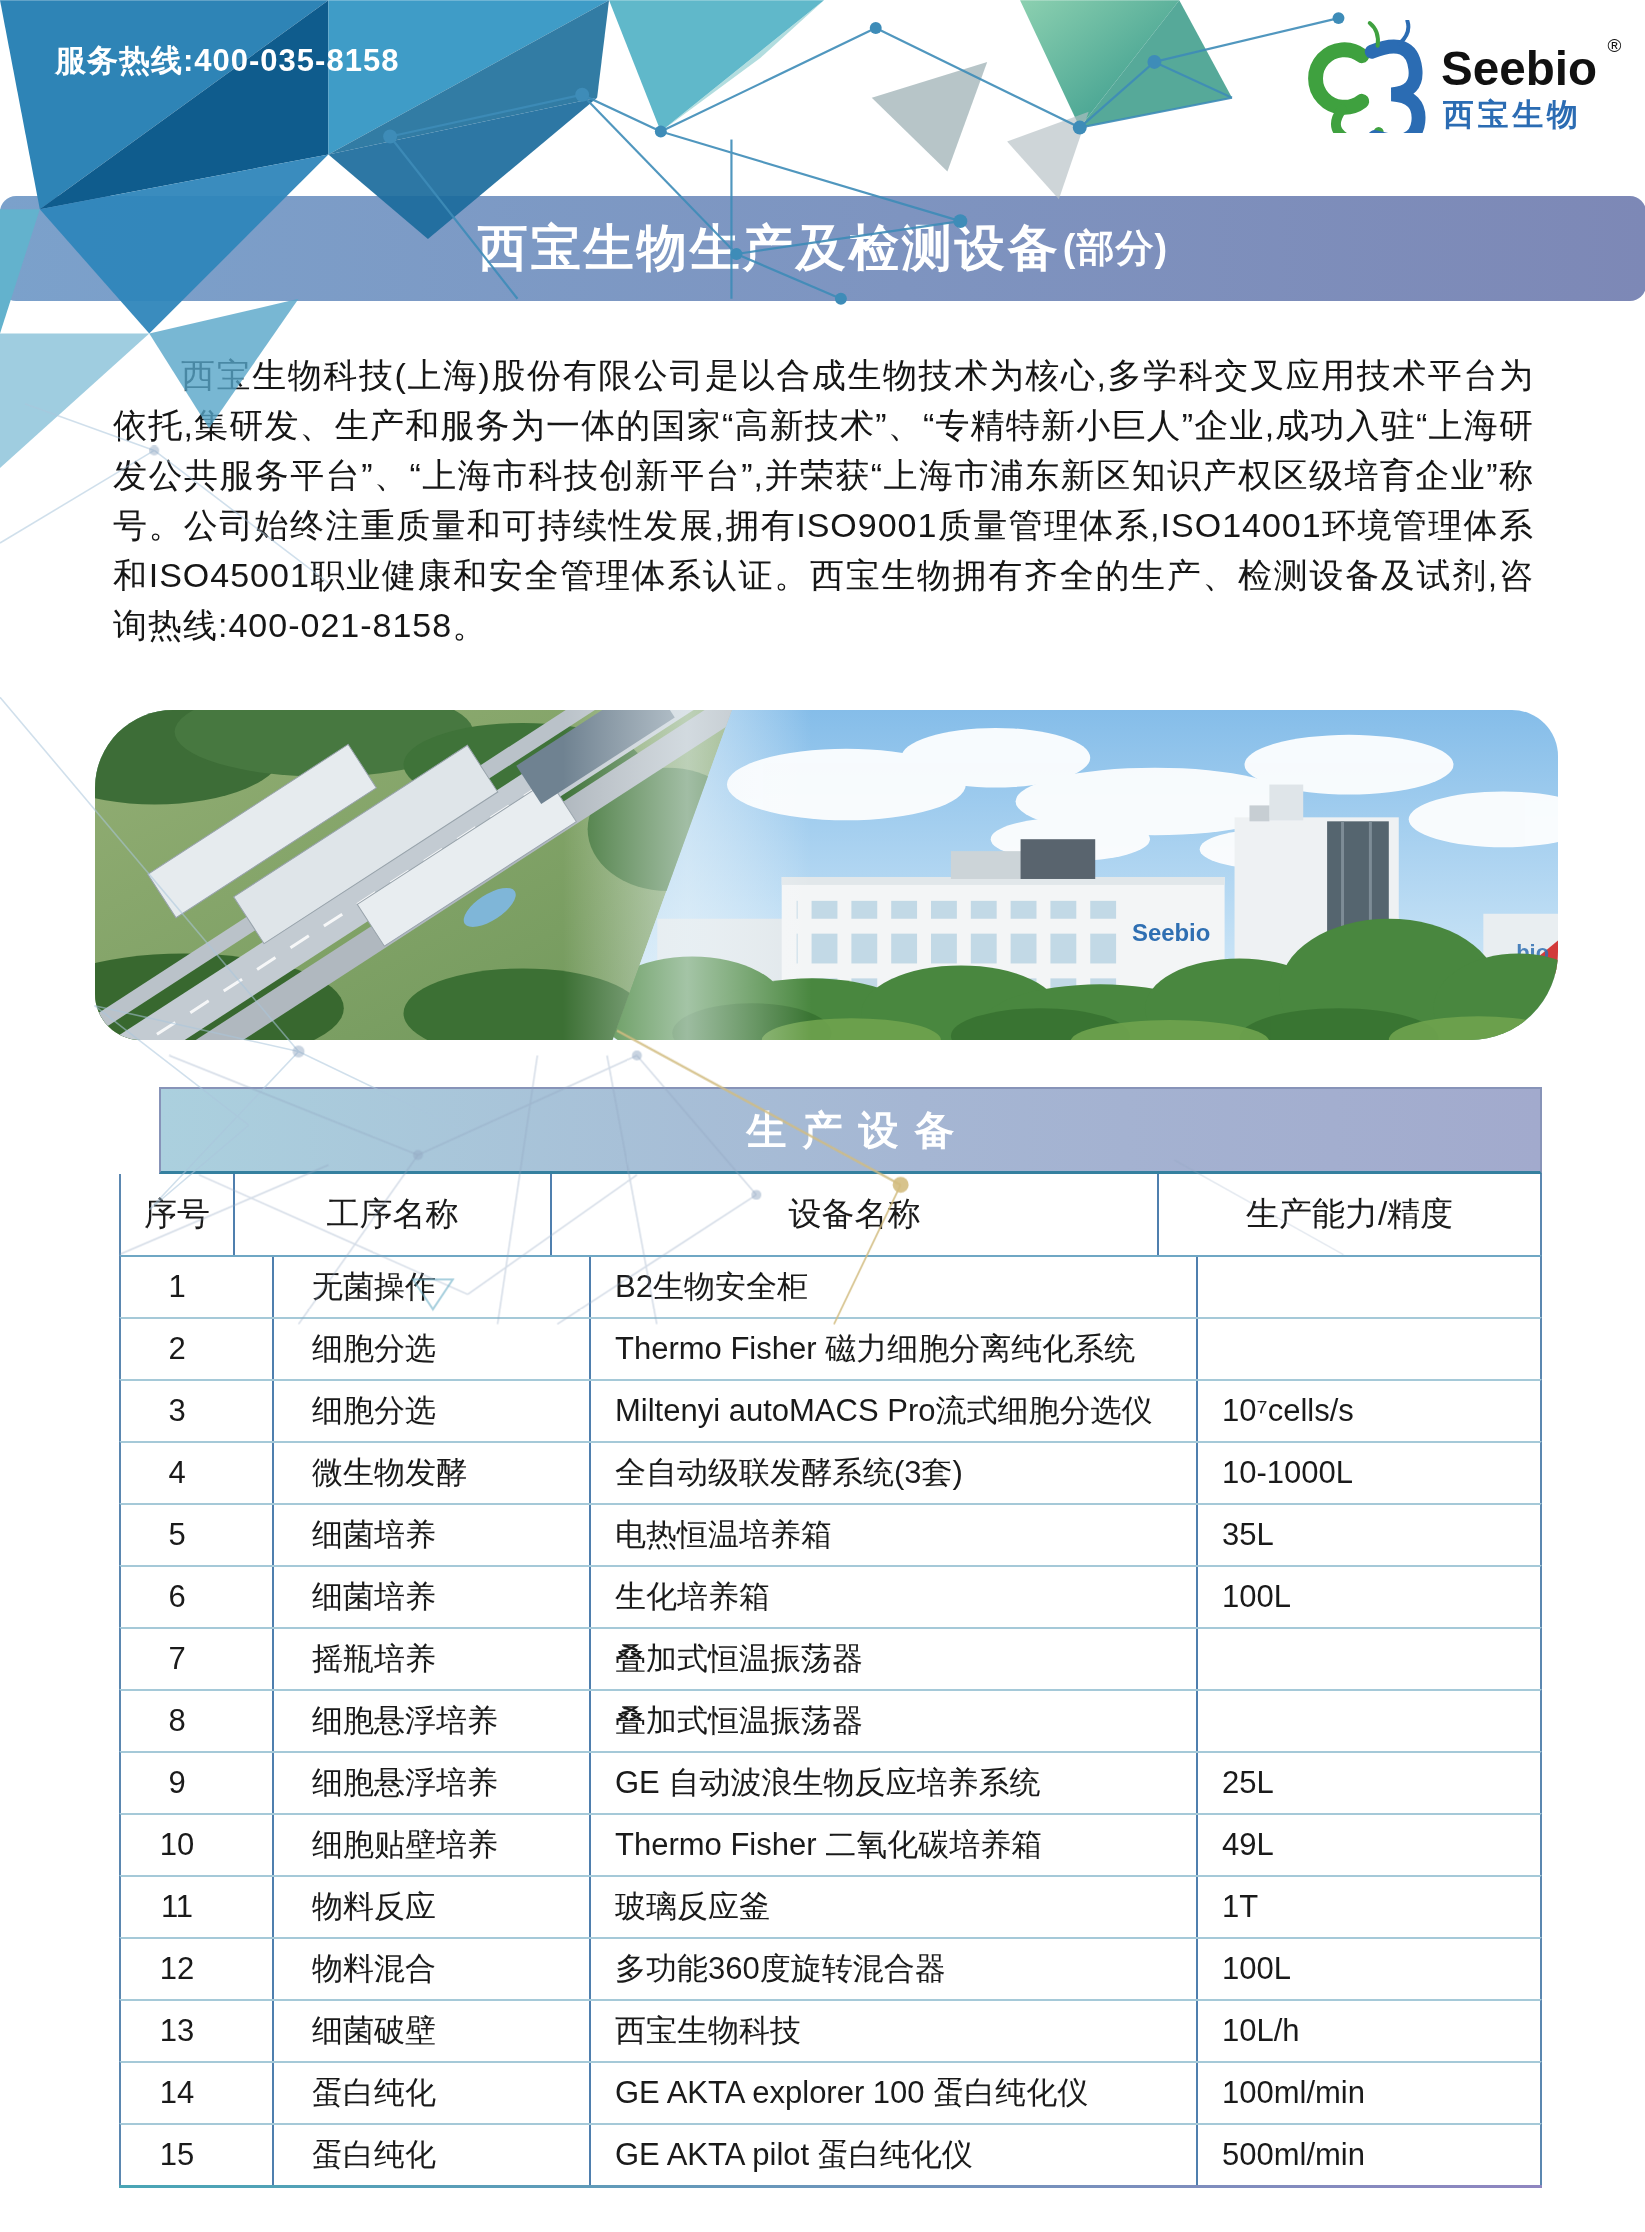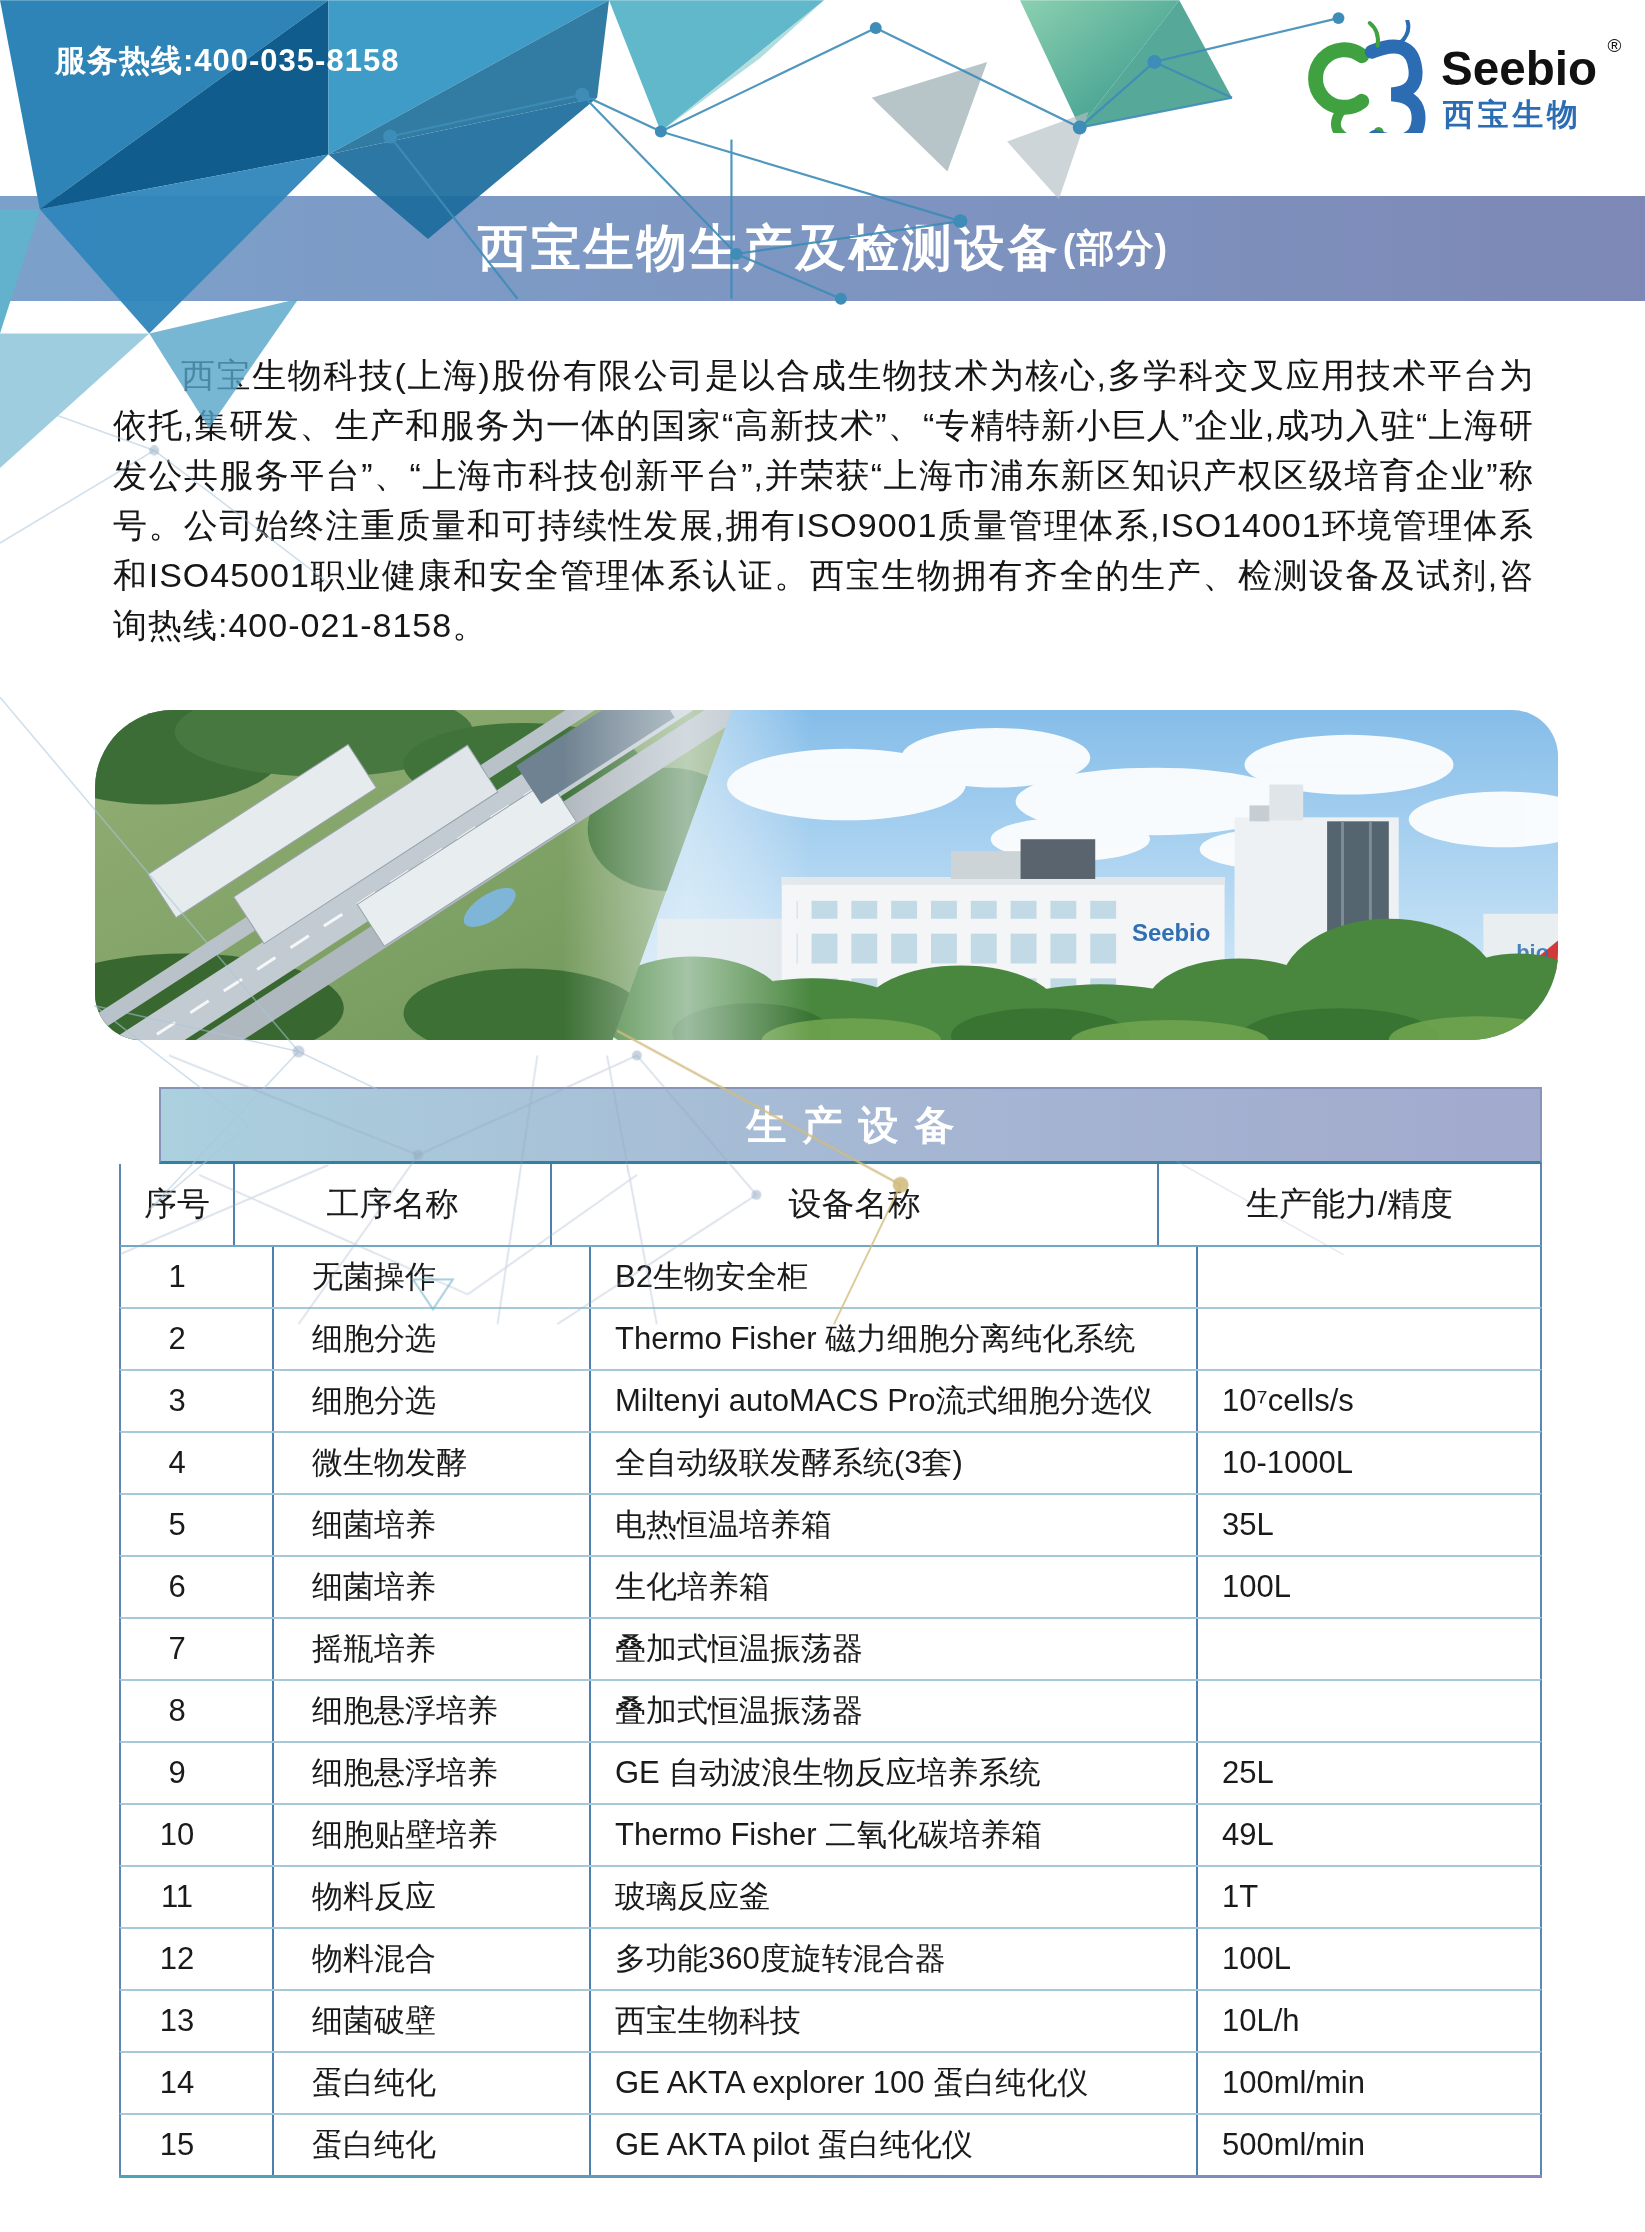--- a/index.html
+++ b/index.html
@@ -8,36 +8,36 @@
   svg{display:block;}
   .abs{position:absolute;}
   .noevt{pointer-events:none;}
 
   
   .deco-top{top:0;left:0;z-index:2;}
   .hotline{top:40px;left:55px;z-index:4;color:#fff;font-size:31px;font-weight:bold;letter-spacing:1px;}
   .logo{top:20px;left:1266px;z-index:4;width:370px;height:113px;}
   .banner{top:196px;left:0;width:1646px;height:105px;z-index:1;
           background:linear-gradient(90deg,#7ba1cb 0%,#7e94c0 55%,#7d88b6 100%);
-          display:flex;align-items:center;justify-content:center;}
+          display:flex;align-items:center;justify-content:center;border-radius:16px;}
   .banner .t{color:#fff;font-weight:bold;font-size:50px;letter-spacing:3px;}
   .banner .s{color:#fff;font-weight:bold;font-size:38px;margin-left:2px;letter-spacing:1px;}
 
   
   .intro{top:350px;left:113px;width:1421px;margin:0;z-index:1;
          font-size:34px;line-height:50px;letter-spacing:1px;text-align:justify;text-indent:2em;}
 
   
   .photo{top:710px;left:95px;width:1463px;height:330px;z-index:1;overflow:hidden;
          border-radius:78px 46px 88px 46px;}
 
   
   .table-wrap{top:1087px;left:119px;width:1423px;z-index:1;}
   .table-wrap *{box-sizing:border-box;}
-  .table-title{height:77px;border:2px solid #8793b8;border-bottom:3px solid #35809f;
+  .table-title{height:87px;border:2px solid #8793b8;border-bottom:3px solid #35809f;
                background:linear-gradient(90deg,#abd0de 0%,#a5b6d3 55%,#a2aacd 100%);
                display:flex;align-items:center;justify-content:center;
                color:#fff;font-size:40px;font-weight:bold;letter-spacing:16px;text-indent:16px;margin-left:40px;}
   .thead{display:flex;height:81px;border-left:2px solid #5b87b0;border-right:2px solid #5b87b0;}
   .th{display:flex;align-items:center;justify-content:center;
       font-size:33px;font-weight:normal;color:#1a1a1a;border-left:2px solid #4f7fae;}
   .th:first-child{border-left:none;}
   .w1{width:112px;}.w2{width:317px;}.w3{width:607px;}.w4{flex:1;}
   .trow{display:flex;height:62px;border-top:2px solid #a5c9d8;
         border-left:2px solid #5b87b0;border-right:2px solid #5b87b0;}

